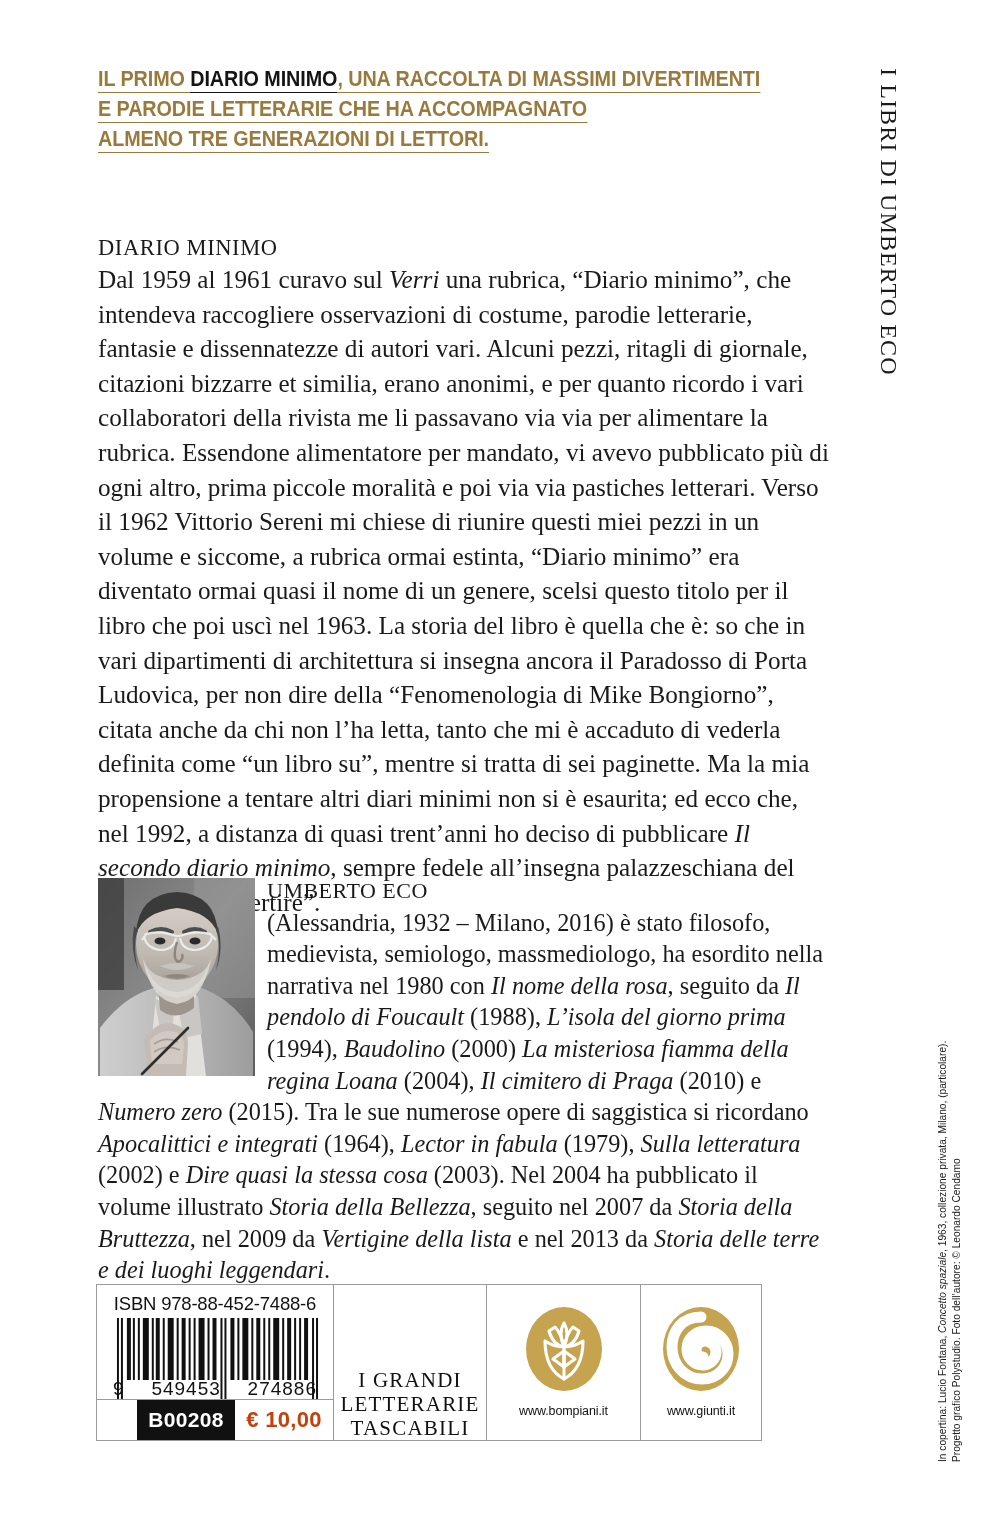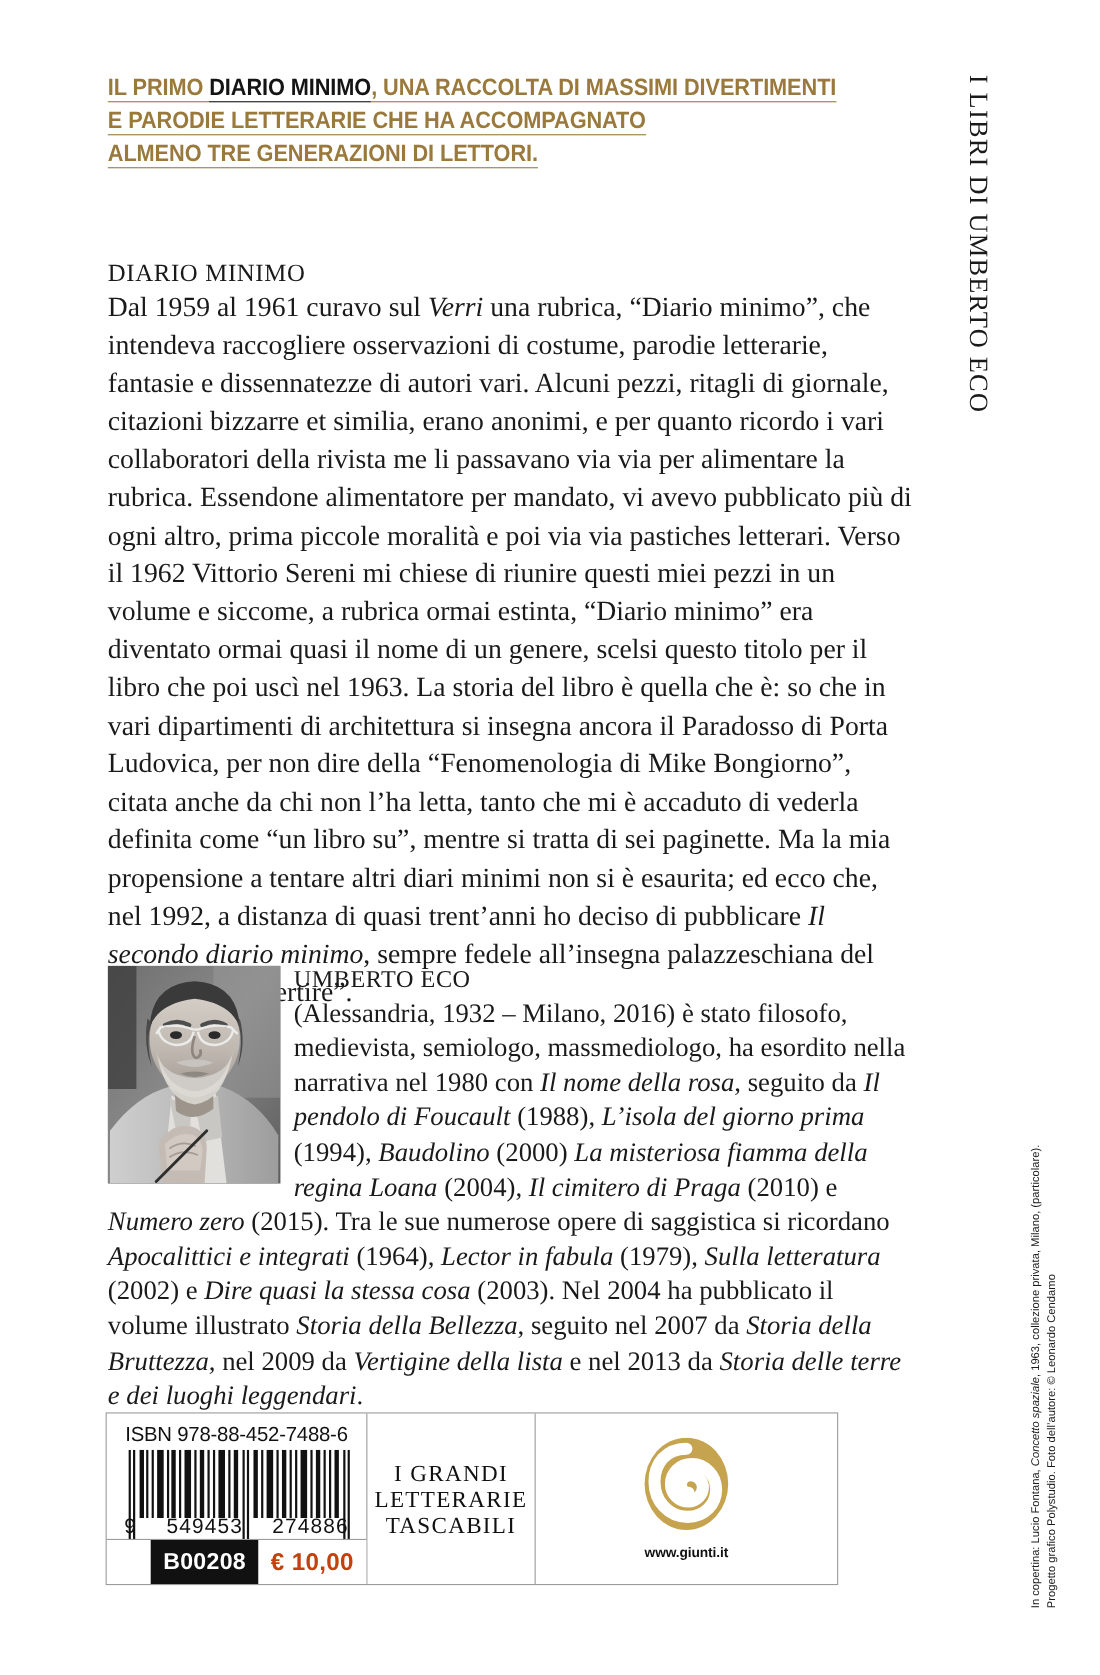--- a/index.html
+++ b/index.html
@@ -153,24 +153,24 @@
     border: 1.2px solid #9b9b9b;
     box-sizing: border-box;
     display: flex;
     background: #fff;
   }
   .footer-cell {
     box-sizing: border-box;
     border-right: 1.2px solid #9b9b9b;
     position: relative;
   }
-  .footer-cell:last-child { border-right: none; font-weight: bold; }
+  .footer-cell:last-child { border-right: none; }
 
   .cell-barcode { width: 237px; padding: 0; }
-  .cell-imprint { width: 153px; display: flex; align-items: center; justify-content: center; }
+  .cell-imprint { width: 153px; display: flex; align-items: flex-end; justify-content: center; }
   .cell-bompiani { width: 154px; display: flex; flex-direction: column; align-items: center; justify-content: center; }
   .cell-giunti { flex: 1; display: flex; flex-direction: column; align-items: center; justify-content: center; }
 
   .isbn-text {
     font-family: "Liberation Sans", sans-serif;
     font-size: 18.5px;
     text-align: center;
     color: #111;
     margin-top: 8px;
     letter-spacing: -0.2px;
@@ -389,20 +389,35 @@
     </div>
 
     <div class="footer-cell cell-imprint">
       <div class="imprint-text">
         <span>I  GRANDI</span>
         <span>LETTERARIE</span>
         <span>TASCABILI</span>
       </div>
     </div>
 
+    <div class="footer-cell cell-bompiani">
+      <svg class="logo-svg" width="78" height="88" viewBox="0 0 78 88">
+        <ellipse cx="39" cy="42" rx="38" ry="42" fill="#c5a34f"></ellipse>
+        <g fill="none" stroke="#ffffff" stroke-width="3.1" stroke-linejoin="round" stroke-linecap="round">
+          <path d="M20 34 Q20 62 39 72 Q58 62 58 34 Q49 40 39 40 Q29 40 20 34 Z"></path>
+          <path d="M39 40 L39 72"></path>
+          <path d="M24 24 Q28 38 39 40 Q36 26 30 20 Z"></path>
+          <path d="M54 24 Q50 38 39 40 Q42 26 48 20 Z"></path>
+          <path d="M39 16 Q33 26 39 40 Q45 26 39 16 Z"></path>
+          <path d="M39 44 L50 52 L39 60 Z"></path>
+          <path d="M39 44 L28 52 L39 60 Z"></path>
+        </g>
+      </svg>
+      <div class="logo-url">www.bompiani.it</div>
+    </div>
 
     <div class="footer-cell cell-giunti">
       <svg class="logo-svg" width="78" height="88" viewBox="0 0 78 88">
         <ellipse cx="39" cy="42" rx="38" ry="42" fill="#c5a34f"></ellipse>
         <path d="M39 10 C20 10 10 24 10 40 C10 58 23 72 40 72 C56 72 66 60 66 47 C66 34 56 24 44 24 C33 24 25 32 25 42 C25 51 32 58 41 58 C48 58 54 52 54 45 C54 39 49 34 43 34 C38 34 34 38 34 43 C34 47 37 50 41 50" fill="none" stroke="#ffffff" stroke-width="11" stroke-linecap="round"></path>
       </svg>
       <div class="logo-url">www.giunti.it</div>
     </div>
 
   </div>

